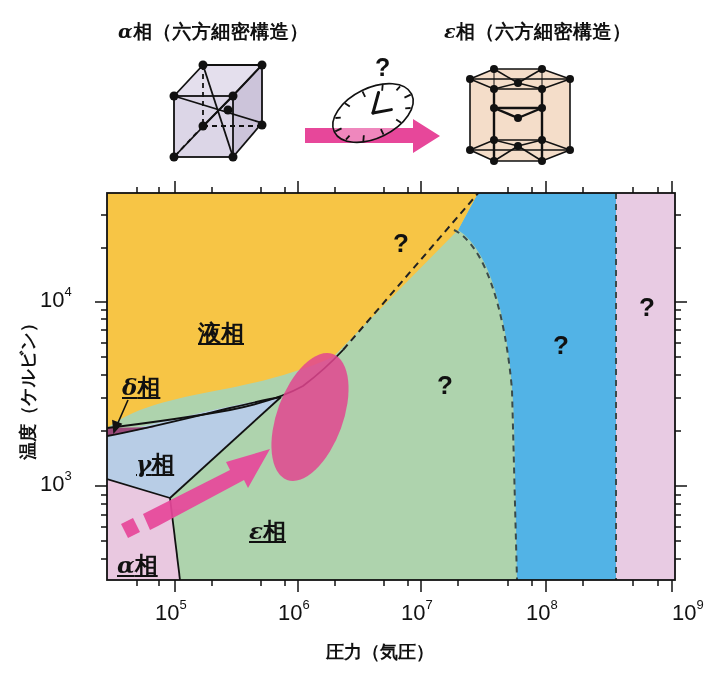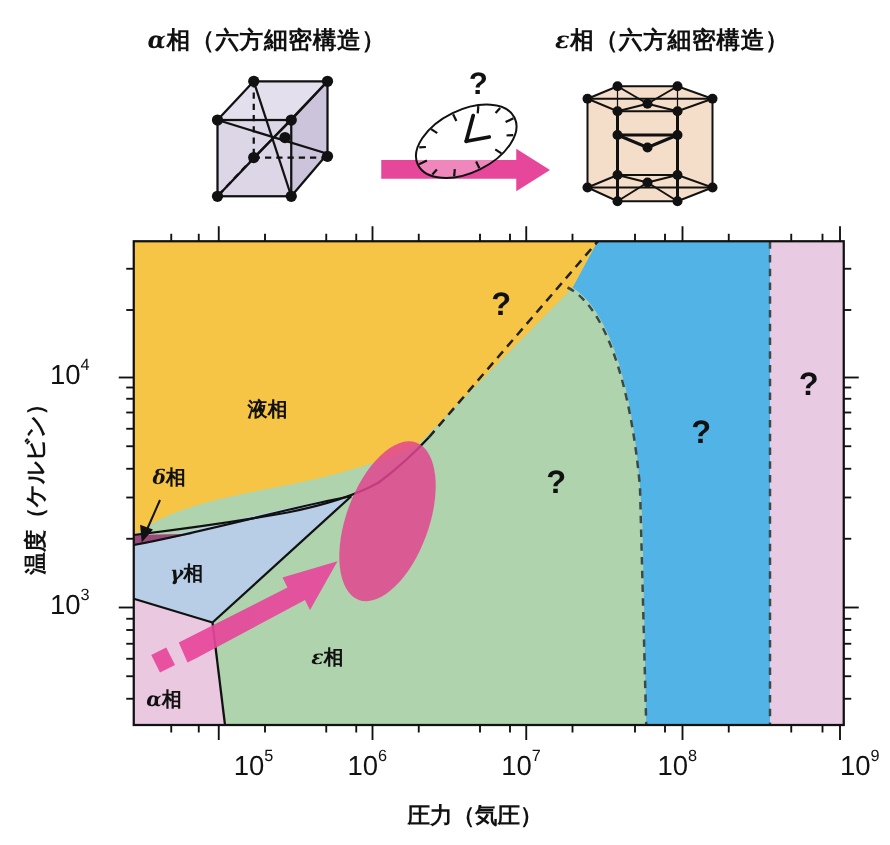--- a/index.html
+++ b/index.html
@@ -4,21 +4,21 @@
   <style>
     html, body { margin: 0; padding: 0; background: #ffffff; }
     body { width: 712px; height: 676px; position: relative; overflow: hidden;
            font-family: "DejaVu Sans", "Liberation Sans", sans-serif; color: #111; }
     .abs { position: absolute; }
     .hdr { font-size: 19px; font-weight: bold; white-space: nowrap; letter-spacing: 0.5px; }
     .greek { font-family: "DejaVu Serif", "Liberation Serif", serif; font-style: italic; font-weight: bold; }
     .tick-label { font-size: 22px; font-family: "Liberation Sans", sans-serif; }
     .tick-label sup { font-size: 13px; position: relative; top: -3px; }
     .axis-title { font-size: 18px; font-weight: bold; white-space: nowrap; }
-    .region-label { font-size: 16px; font-weight: bold; white-space: nowrap; }
+    .region-label { font-size: 23px; font-weight: bold; white-space: nowrap; text-decoration: underline; }
     .qmark { font-size: 26px; font-weight: bold; font-family: "Liberation Sans", sans-serif; }
     svg { position: absolute; left: 0; top: 0; }
   </style>
 </head>
 <body>
 
 <div class="abs hdr" style="left:118px; top:19px;">
   <span class="greek">α</span><span>相（六方細密構造）</span>
 </div>
 <div class="abs hdr" style="left:444px; top:19px;">
@@ -298,21 +298,21 @@
 <div class="abs qmark" style="left:553px; top:330px;">?</div>
 <div class="abs qmark" style="left:639px; top:292px;">?</div>
 
 <div class="abs tick-label" style="left:40px; top:287px;">
   <span>10</span><sup>4</sup>
 </div>
 <div class="abs tick-label" style="left:40px; top:471px;">
   <span>10</span><sup>3</sup>
 </div>
 
-<div class="abs tick-label" style="left:155px; top:600px;margin-left:32px;">
+<div class="abs tick-label" style="left:155px; top:600px;">
   <span>10</span><sup>5</sup>
 </div>
 <div class="abs tick-label" style="left:278px; top:600px;">
   <span>10</span><sup>6</sup>
 </div>
 <div class="abs tick-label" style="left:401px; top:600px;">
   <span>10</span><sup>7</sup>
 </div>
 <div class="abs tick-label" style="left:526px; top:600px;">
   <span>10</span><sup>8</sup>

